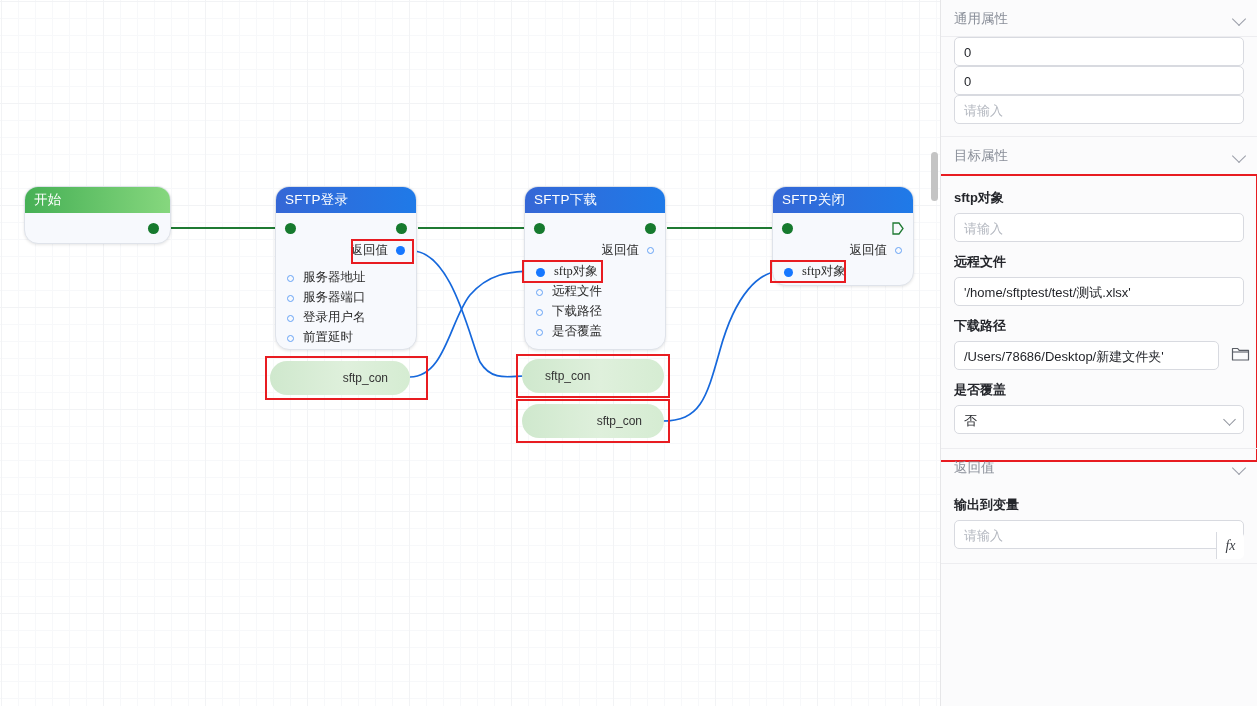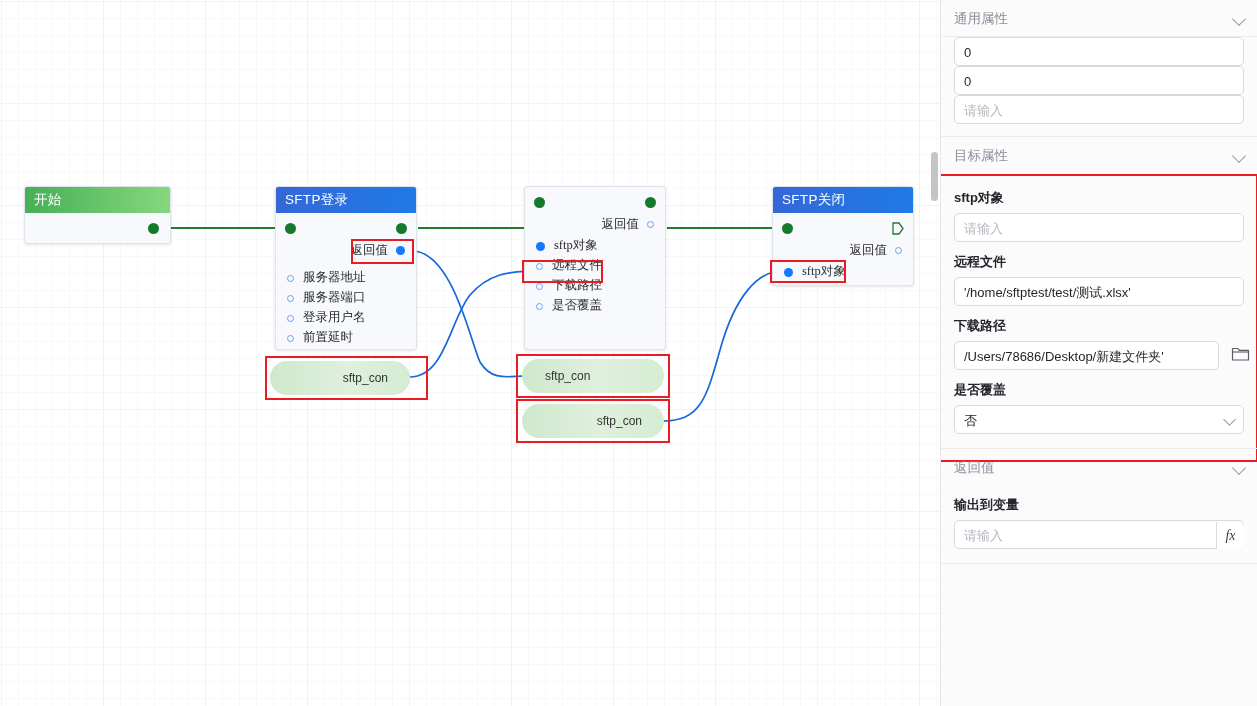--- a/index.html
+++ b/index.html
@@ -26,21 +26,21 @@
       linear-gradient(to bottom, #f7f8fa 1px, transparent 1px);
     background-size: 102px 102px, 102px 102px, 17px 17px, 17px 17px;
     background-position: 1px 1px, 1px 1px, 1px 1px, 1px 1px;
     overflow: hidden;
   }
   #edges { position: absolute; left: 0; top: 0; width: 940px; height: 706px; pointer-events: none; }
 
   
   .node {
     position: absolute;
-    border-radius: 3px;
+    border-radius: 14px;
     background: #f7f9fd;
     border: 1px solid #dfe3ea;
     box-shadow: 0 1px 3px rgba(0,0,0,.10);
     overflow: hidden;
     box-sizing: border-box;
   }
   .node-header {
     height: 26px;
     line-height: 26px;
     padding: 0 0 0 9px;
@@ -204,21 +204,21 @@
   }
   .folder-btn {
     display: inline-block;
     vertical-align: middle;
     width: 22px; height: 22px;
     margin-left: 6px;
     text-align: center;
   }
   .fx-btn {
     position: absolute;
-    right: 0; top: 2px;
+    right: 0; top: 12px;
     width: 28px; height: 27px;
     border-left: 1px solid #d8dae0;
     text-align: center;
     line-height: 27px;
     font-size: 14px;
     font-style: italic;
     color: #3c3f45;
     font-family: "Liberation Serif", serif;
     background: #ffffff;
     border-radius: 0 5px 5px 0;
@@ -277,20 +277,21 @@
           <span class="dot-hollow"></span><span class="lbl">前置延时</span>
         </div>
       </div>
     </div>
 
     <div class="pill right" style="left:270px; top:361px; width:140px;">
       <span class="lbl">sftp_con</span><span class="dot-solid"></span>
     </div>
 
     <div class="node" id="node-sftp-download" style="left:524px; top:186px; width:142px; height:164px;">
+      <div class="node-header hdr-blue">SFTP下载</div>
       <div class="node-body" style="height:137px; padding-top:6px;">
         <div class="flow-port" style="left:9px;  top:10px;"></div>
         <div class="flow-port" style="right:9px; top:10px;"></div>
 
         <div class="prow row-out" style="margin-top:21px;">
           <span class="lbl">返回值</span><span class="dot-hollow"></span>
         </div>
 
         <div style="height:1px;"></div>
 

